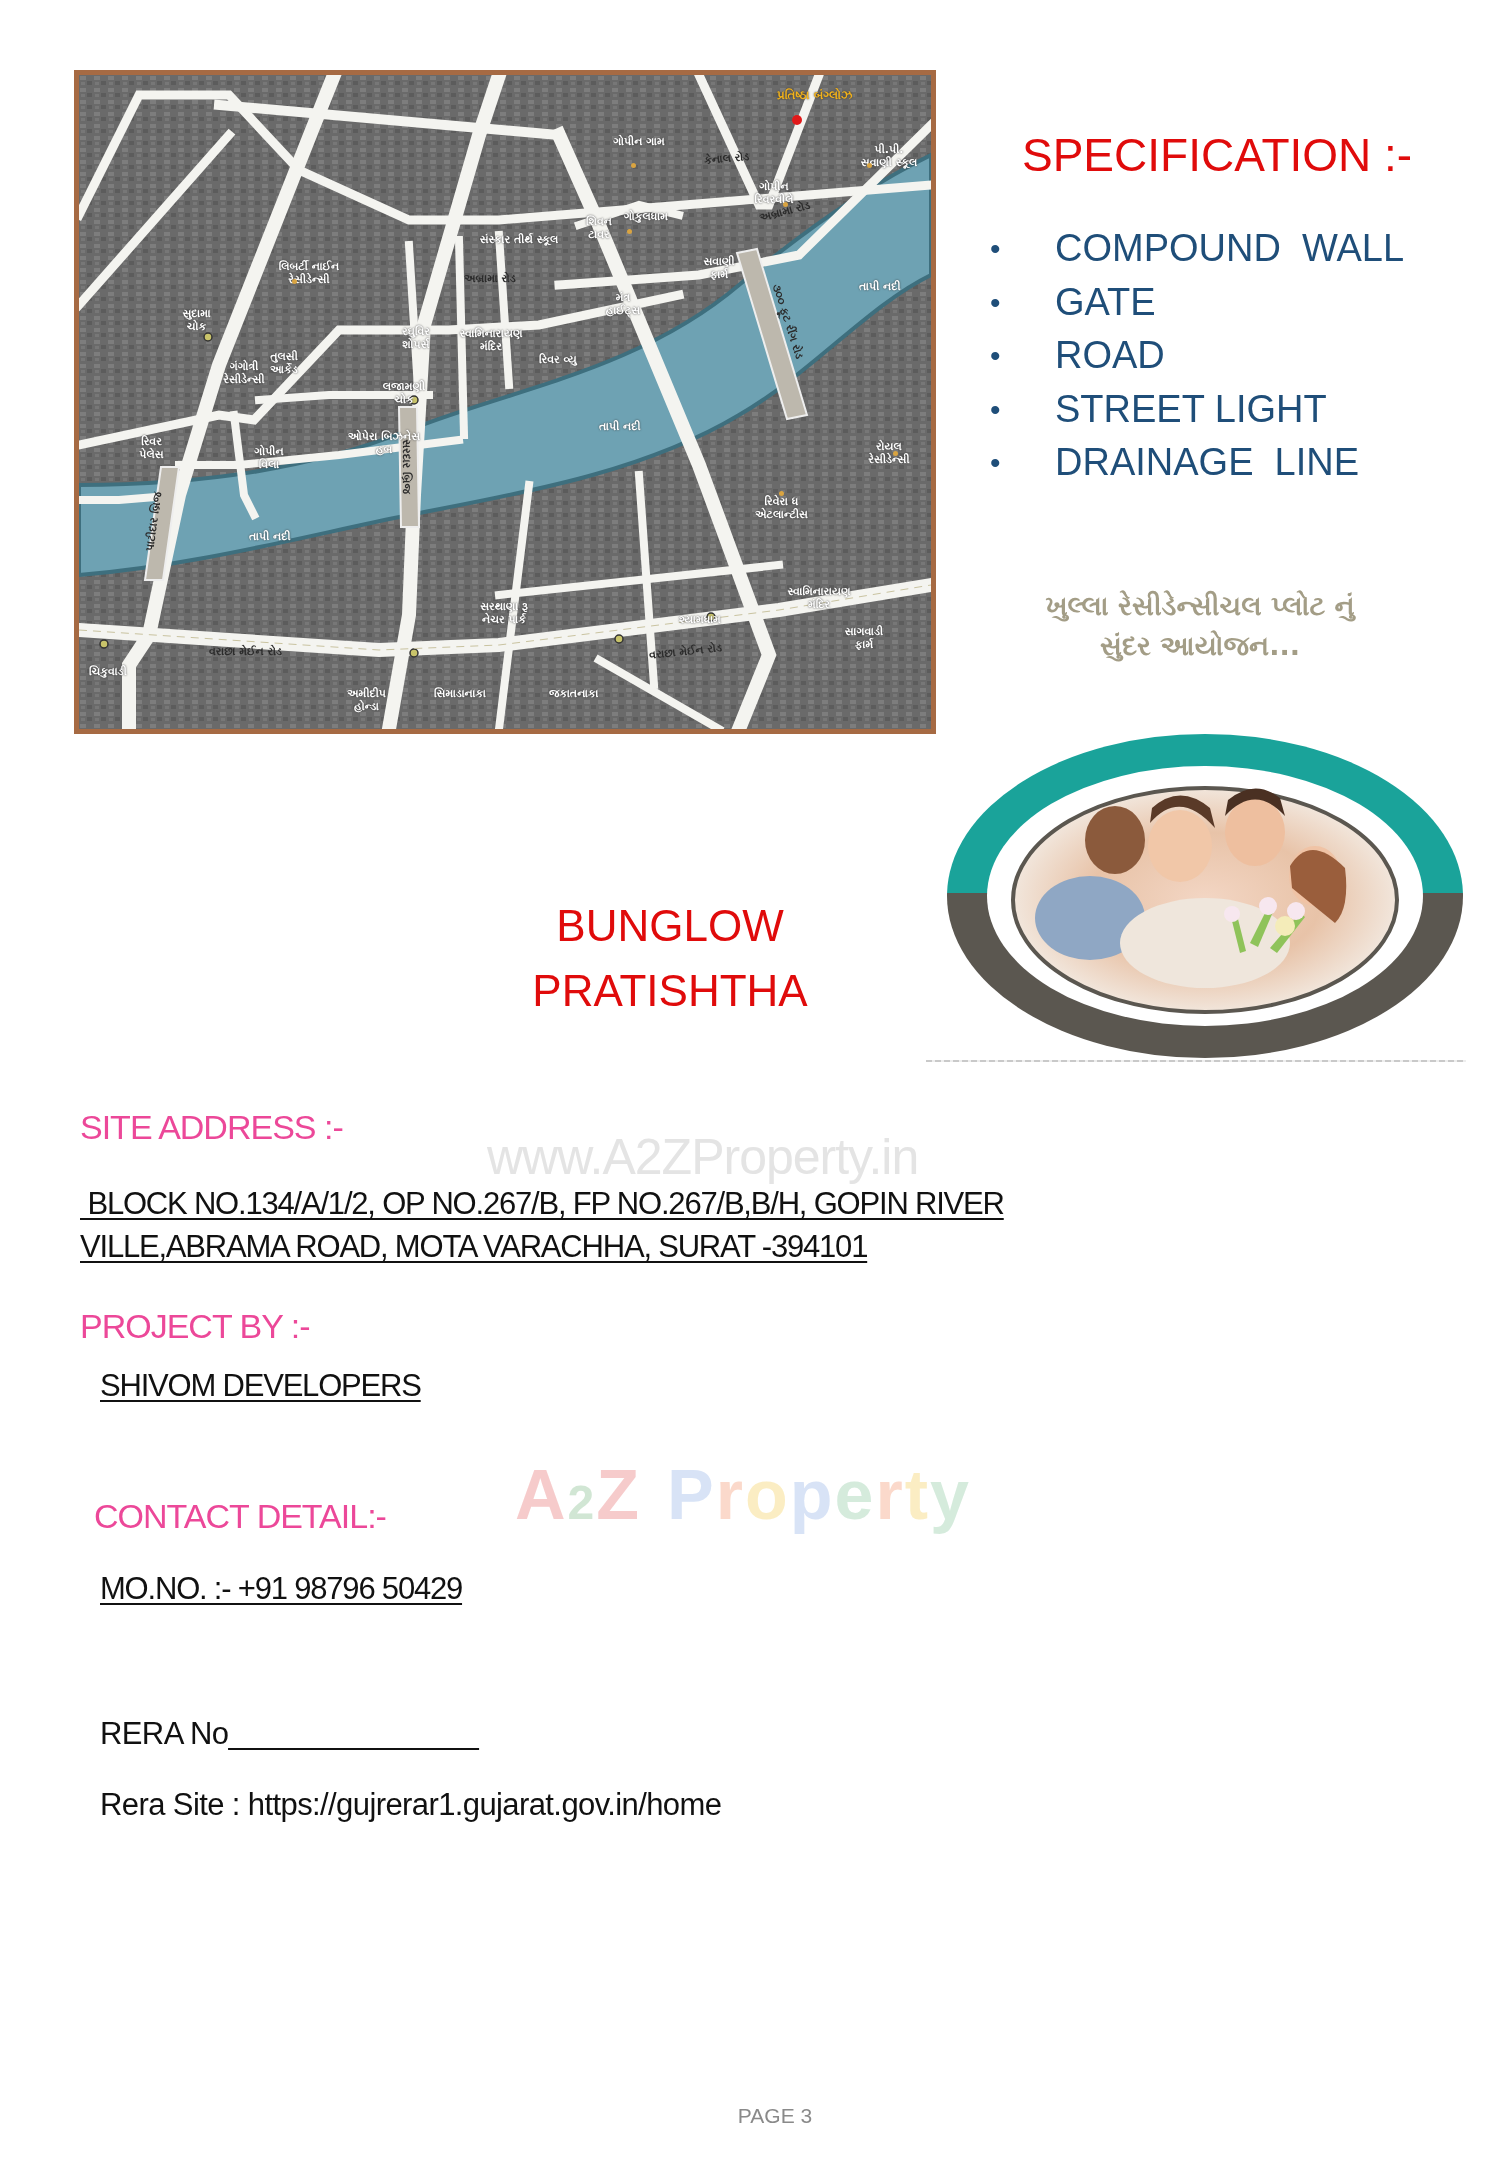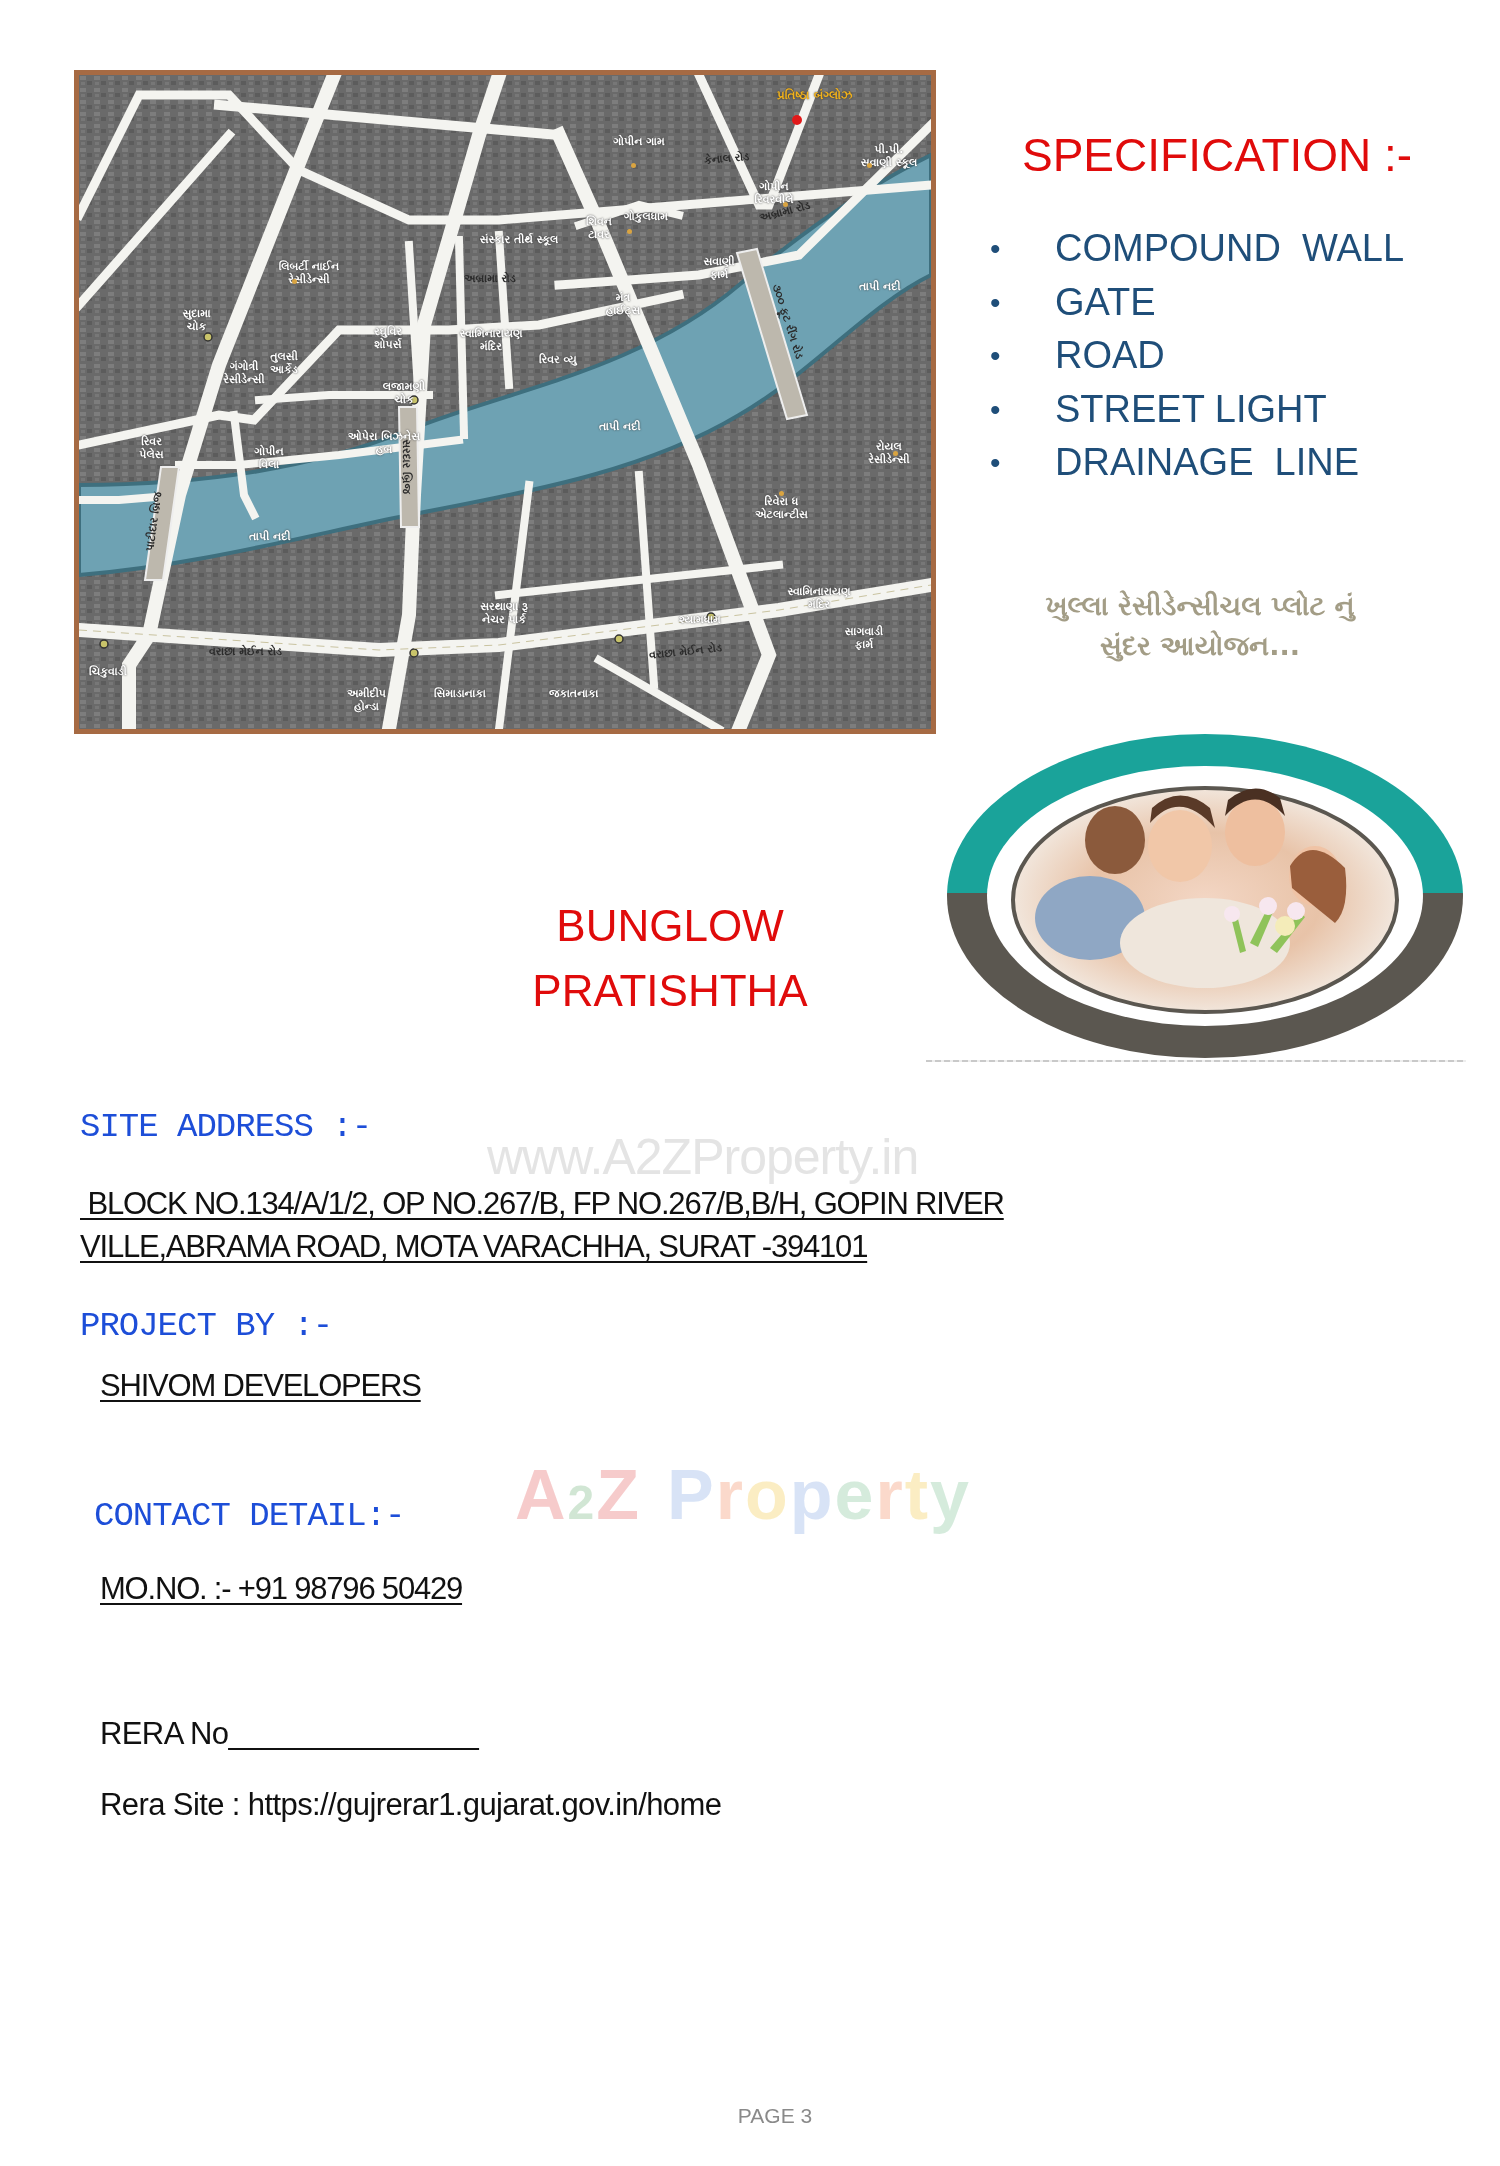--- a/index.html
+++ b/index.html
@@ -39,21 +39,21 @@
   
   .family-wrap { left: 940px; top: 728px; width: 530px; height: 340px; }
   .family-caption-line { left: 926px; top: 1060px; width: 540px; height: 2px;
              background: repeating-linear-gradient(90deg,#c9c9c9 0 6px,#eee 6px 9px); }
 
   
   .project-title { left: 480px; top: 893px; width: 380px; text-align: center;
                    color: #e00b0b; font-size: 44px; line-height: 65px; }
 
   
-  .section-head { color: #1d4ed8; font-size: 34px; font-family: Liberation Mono, monospace;
+  .section-head { color: #ec4899; font-size: 34px; font-family: Liberation Sans, sans-serif;
                   letter-spacing: -1px; text-align: center; }
   .body-line { color: #111; font-size: 31px; letter-spacing: -1.2px;
                text-decoration: underline; text-underline-offset: 4px;
                text-decoration-thickness: 2px; white-space: nowrap; }
   .plain-line { color: #111; font-size: 31px; letter-spacing: -0.6px; white-space: nowrap; }
 
   .wm-url { left: 487px; top: 1128px; color: #e4e4e4; font-size: 50px; letter-spacing: -1px;
             font-family: "Liberation Sans", sans-serif; }
   .wm-logo { left: 515px; top: 1455px; font-size: 70px; font-weight: bold;
              font-family: Liberation Sans, sans-serif; letter-spacing: 2px; }
@@ -144,21 +144,21 @@
     <div class="map-label" style="left:780px;top:68px;width:60px;white-space:normal;">પી.પી. સવાણી સ્કૂલ</div>
     <div class="map-label" style="left:545px;top:135px;">ગોકુલધામ</div>
     <div class="map-label" style="left:495px;top:140px;width:50px;white-space:normal;">શિવન ટાવર</div>
     <div class="map-label" style="left:400px;top:158px;width:80px;white-space:normal;">સંસ્કાર તીર્થ સ્કૂલ</div>
     <div class="map-label" style="left:519px;top:180px;width:50px;white-space:normal;margin-top:36px;">મંત્ર હાઈટ્સ</div>
     <div class="map-label" style="left:615px;top:180px;width:50px;white-space:normal;">સવાણી ફાર્મ</div>
     <div class="map-label" style="left:190px;top:185px;width:80px;white-space:normal;">લિબર્ટી નાઈન રેસીડેન્સી</div>
     <div class="map-label" style="left:95px;top:232px;width:45px;white-space:normal;">સુદામા ચોક</div>
     <div class="map-label" style="left:130px;top:285px;width:70px;white-space:normal;">ગંગોત્રી રેસીડેન્સી</div>
     <div class="map-label" style="left:180px;top:275px;width:50px;white-space:normal;">તુલસી આર્કેડ</div>
-    <div class="map-label" style="left:284px;top:250px;width:50px;white-space:normal;">રઘુવિર શોપર્સ</div>
+    <div class="map-label" style="left:312px;top:250px;width:50px;white-space:normal;">રઘુવિર શોપર્સ</div>
     <div class="map-label" style="left:372px;top:252px;width:80px;white-space:normal;">સ્વામિનારાયણ મંદિર</div>
     <div class="map-label" style="left:300px;top:305px;width:50px;white-space:normal;">લજામણી ચોક</div>
     <div class="map-label" style="left:460px;top:278px;">રિવર વ્યુ</div>
     <div class="map-label" style="left:265px;top:355px;width:80px;white-space:normal;">ઓપેરા બિઝનેસ હબ</div>
     <div class="map-label" style="left:50px;top:360px;width:45px;white-space:normal;">રિવર પેલેસ</div>
     <div class="map-label" style="left:165px;top:370px;width:50px;white-space:normal;">ગોપીન વિલા</div>
     <div class="map-label" style="left:780px;top:365px;width:60px;white-space:normal;">રોયલ રેસીડેન્સી</div>
     <div class="map-label" style="left:665px;top:420px;width:75px;white-space:normal;">રિવેરા ધ એટલાન્ટીસ</div>
     <div class="map-label" style="left:390px;top:525px;width:70px;white-space:normal;">સરથાણા રૂ નેચર પાર્ક</div>
     <div class="map-label" style="left:700px;top:510px;width:80px;white-space:normal;">સ્વામિનારાયણ મંદિર</div>

